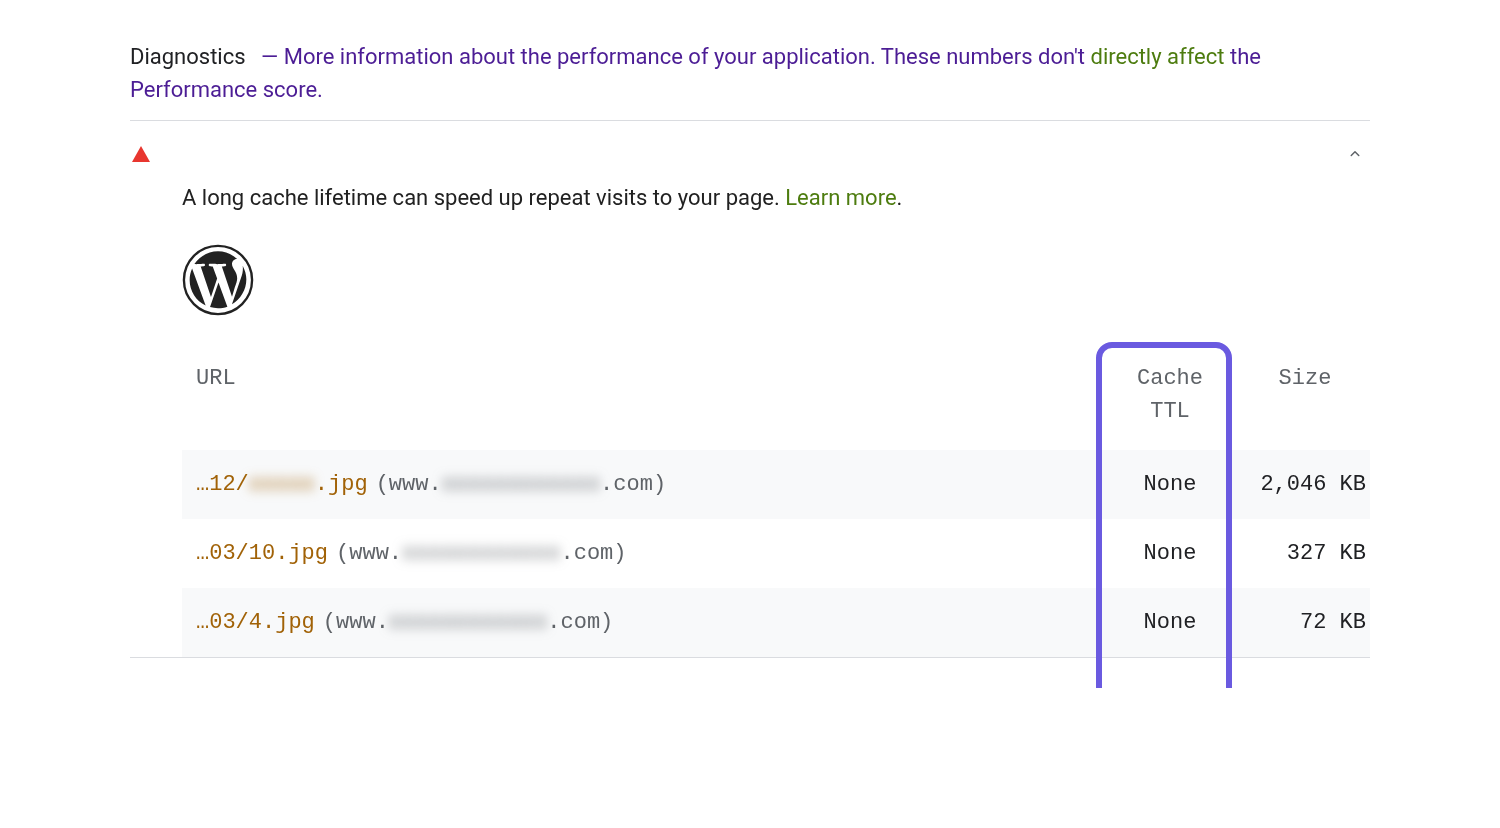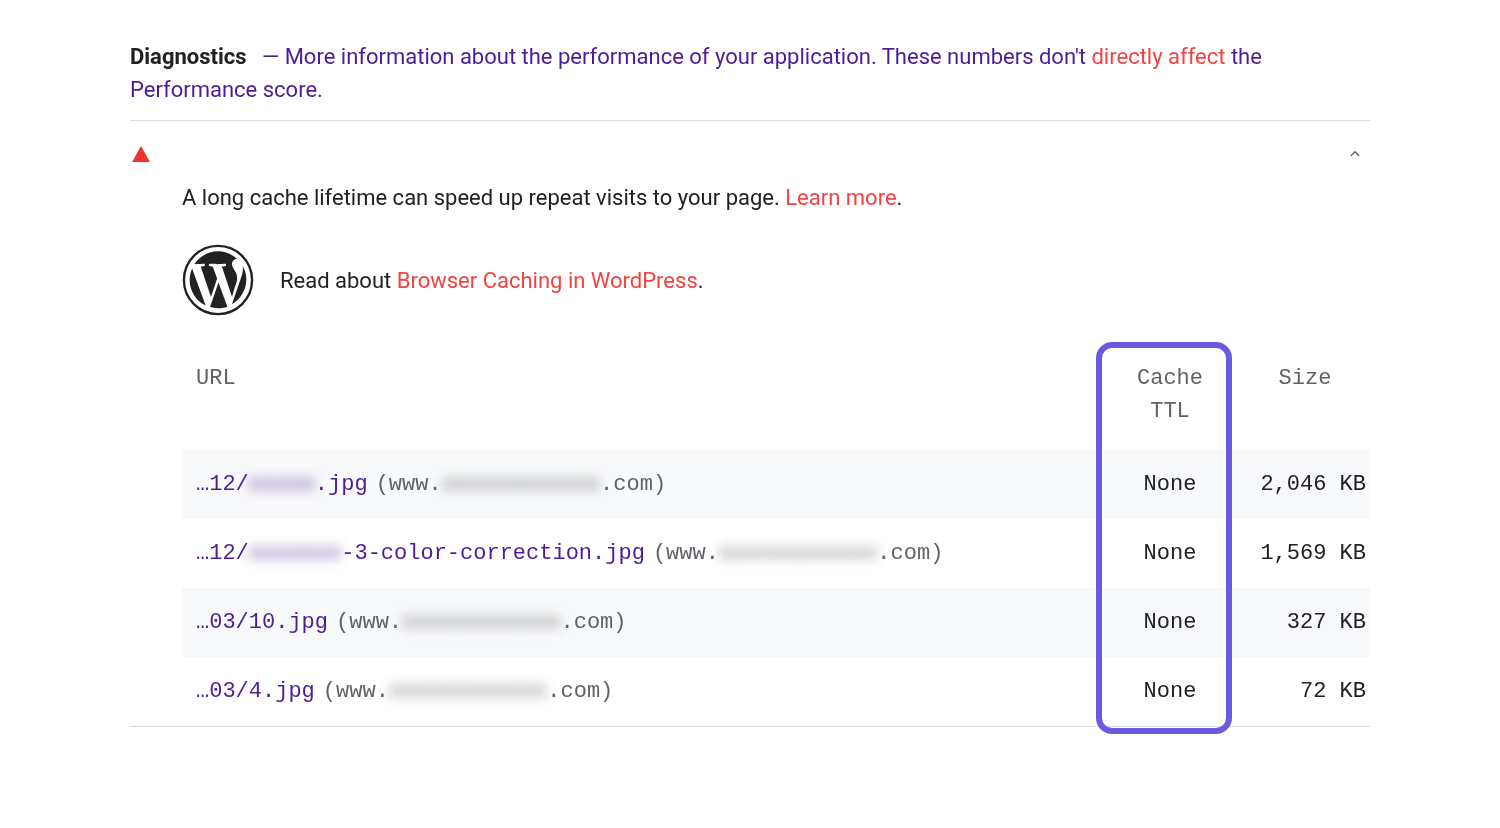--- a/index.html
+++ b/index.html
@@ -14,29 +14,29 @@
   .container {
     max-width: 1260px;
     margin: 0 auto;
     padding: 30px 10px;
   }
   .diag-header {
     padding: 10px 0 14px 0;
     border-bottom: 1px solid #dadce0;
   }
   .diag-title {
-    font-weight: 700;
+    font-weight: 400;
     color: #202124;
     margin-right: 10px;
   }
   .diag-desc {
     color: #4c1d95;
   }
   .link {
-    color: #ef4444;
+    color: #4d7c0f;
     cursor: pointer;
   }
   .audit {
     border-bottom: 1px solid #dadce0;
     padding: 14px 0 0 0;
   }
   .audit-summary {
     display: flex;
     align-items: center;
     cursor: pointer;
@@ -96,21 +96,21 @@
   .table th.size { text-align: center; width: 140px; padding-right: 4px;}
   .table tbody tr:nth-child(odd) { background: #f8f9fa; }
   .table td {
     padding: 18px 14px;
     vertical-align: middle;
     color: #202124;
   }
   .table td.ttl { text-align: center; }
   .table td.size { text-align: right; padding-right: 4px; }
   .url-cell { }
-  .url-path { color: #4c1d95; }
+  .url-path { color: #a16207; }
   .url-domain { color: #5f6368; margin-left: 8px; }
   .blur {
     filter: blur(6px);
     -webkit-filter: blur(6px);
     user-select: none;
   }
   .highlight-box {
     position: absolute;
     border: 6px solid #6a5ae0;
     border-radius: 16px;
@@ -145,44 +145,36 @@
         <span>A long cache lifetime can speed up repeat visits to your page. </span><span class="link">Learn more</span><span>.</span>
       </div>
 
       <div class="wp-row">
         <span class="wp-logo">
           <svg viewBox="0 0 122.52 122.52" width="72" height="72">
             <circle cx="61.26" cy="61.26" r="58" fill="#fff" stroke="#222" stroke-width="4"></circle>
             <path fill="#222" d="M13 61.26c0 19.1 11.1 35.6 27.2 43.4L17.2 41.7C14.5 47.7 13 54.3 13 61.26zM93.9 58.8c0-6-2.1-10.1-4-13.3-2.5-4-4.8-7.4-4.8-11.4 0-4.5 3.4-8.6 8.2-8.6.2 0 .4 0 .6.03C85.2 17.4 73.8 12.5 61.3 12.5c-16.8 0-31.6 8.6-40.2 21.7 1.1.03 2.2.06 3.1.06 5 0 12.8-.6 12.8-.6 2.6-.2 2.9 3.6.3 4-.0 0-2.6.3-5.5.5l17.5 52 10.5-31.5-7.5-20.5c-2.6-.2-5-.5-5-.5-2.6-.2-2.3-4.1.3-4 0 0 7.9.6 12.6.6 5 0 12.8-.6 12.8-.6 2.6-.2 2.9 3.6.3 4 0 0-2.6.3-5.5.5l17.3 51.6 4.8-16C92.1 68.1 93.9 62.7 93.9 58.8zM62.1 65.5l-14.4 41.8c4.3 1.3 8.8 2 13.5 2 5.6 0 11-1 16-2.7-.1-.2-.2-.4-.3-.7L62.1 65.5zM103.3 36.8c.2 1.6.3 3.2.3 5 0 5-.9 10.5-3.7 17.5L85 102.5c14.6-8.5 24.5-24.4 24.5-42.5C109.5 52.7 107.3 44.3 103.3 36.8z"></path>
           </svg>
         </span>
-        <div>
-          <span>Read about </span><span class="link">Browser Caching in WordPress</span><span>.</span>
-        </div>
       </div>
 
       <div class="table-wrap">
         <table class="table">
           <thead>
             <tr>
               <th>URL</th>
               <th class="ttl">Cache TTL</th>
               <th class="size">Size</th>
             </tr>
           </thead>
           <tbody id="tbody">
           <tr>
                 <td class="url-cell"><span class="url-path">…12/</span><span class="url-path blur">xxxxx</span><span class="url-path">.jpg</span><span class="url-domain"><span>(www.</span><span class="blur">xxxxxxxxxxxx</span><span>.com)</span></span></td>
                 <td class="ttl">None</td>
                 <td class="size">2,046 KB</td>
-              </tr>
-              <tr>
-                <td class="url-cell"><span class="url-path">…12/</span><span class="url-path blur">xxxxxxx</span><span class="url-path">-3-color-correction.jpg</span><span class="url-domain"><span>(www.</span><span class="blur">xxxxxxxxxxxx</span><span>.com)</span></span></td>
-                <td class="ttl">None</td>
-                <td class="size">1,569 KB</td>
               </tr>
               <tr>
                 <td class="url-cell"><span class="url-path">…03/10.jpg</span><span class="url-domain"><span>(www.</span><span class="blur">xxxxxxxxxxxx</span><span>.com)</span></span></td>
                 <td class="ttl">None</td>
                 <td class="size">327 KB</td>
               </tr>
               <tr>
                 <td class="url-cell"><span class="url-path">…03/4.jpg</span><span class="url-domain"><span>(www.</span><span class="blur">xxxxxxxxxxxx</span><span>.com)</span></span></td>
                 <td class="ttl">None</td>
                 <td class="size">72 KB</td>

